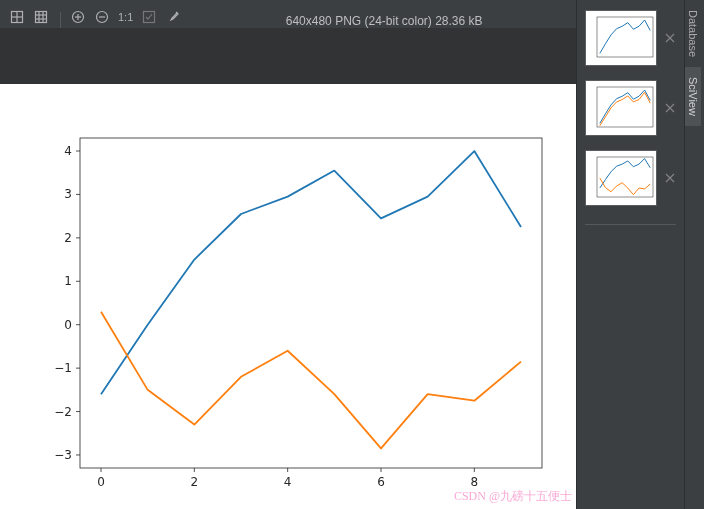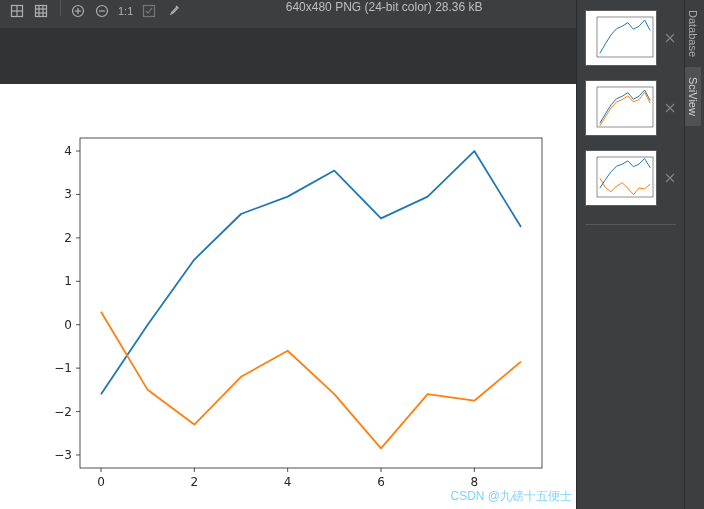--- a/index.html
+++ b/index.html
@@ -17,21 +17,21 @@
 
   
   .toolbar {
     position: absolute;
     left: 0;
     top: 0;
     height: 28px;
     width: 576px;
     background: #3c3f41;
     display: flex;
-    align-items: flex-start;
+    align-items: flex-end;
     padding-left: 6px;
     color: #aeb0b2;
   }
   .toolbar .icon-btn {
     width: 22px;
     height: 22px;
     display: flex;
     align-items: center;
     justify-content: center;
     margin-right: 2px;
@@ -77,23 +77,24 @@
   }
   .plot-wrap svg {
     position: absolute;
     left: 0;
     top: 0;
   }
   .watermark {
     position: absolute;
     right: 4px;
     bottom: 4px;
-    color: #7dd3fc;
+    color: #f9a8d4;
     font-size: 12px;
     pointer-events: none;
+    font-family: Liberation Serif, serif;
   }
 
   
   .thumbs-col {
     position: absolute;
     left: 576px;
     top: 0;
     width: 108px;
     height: 509px;
     background: #3c3f41;

